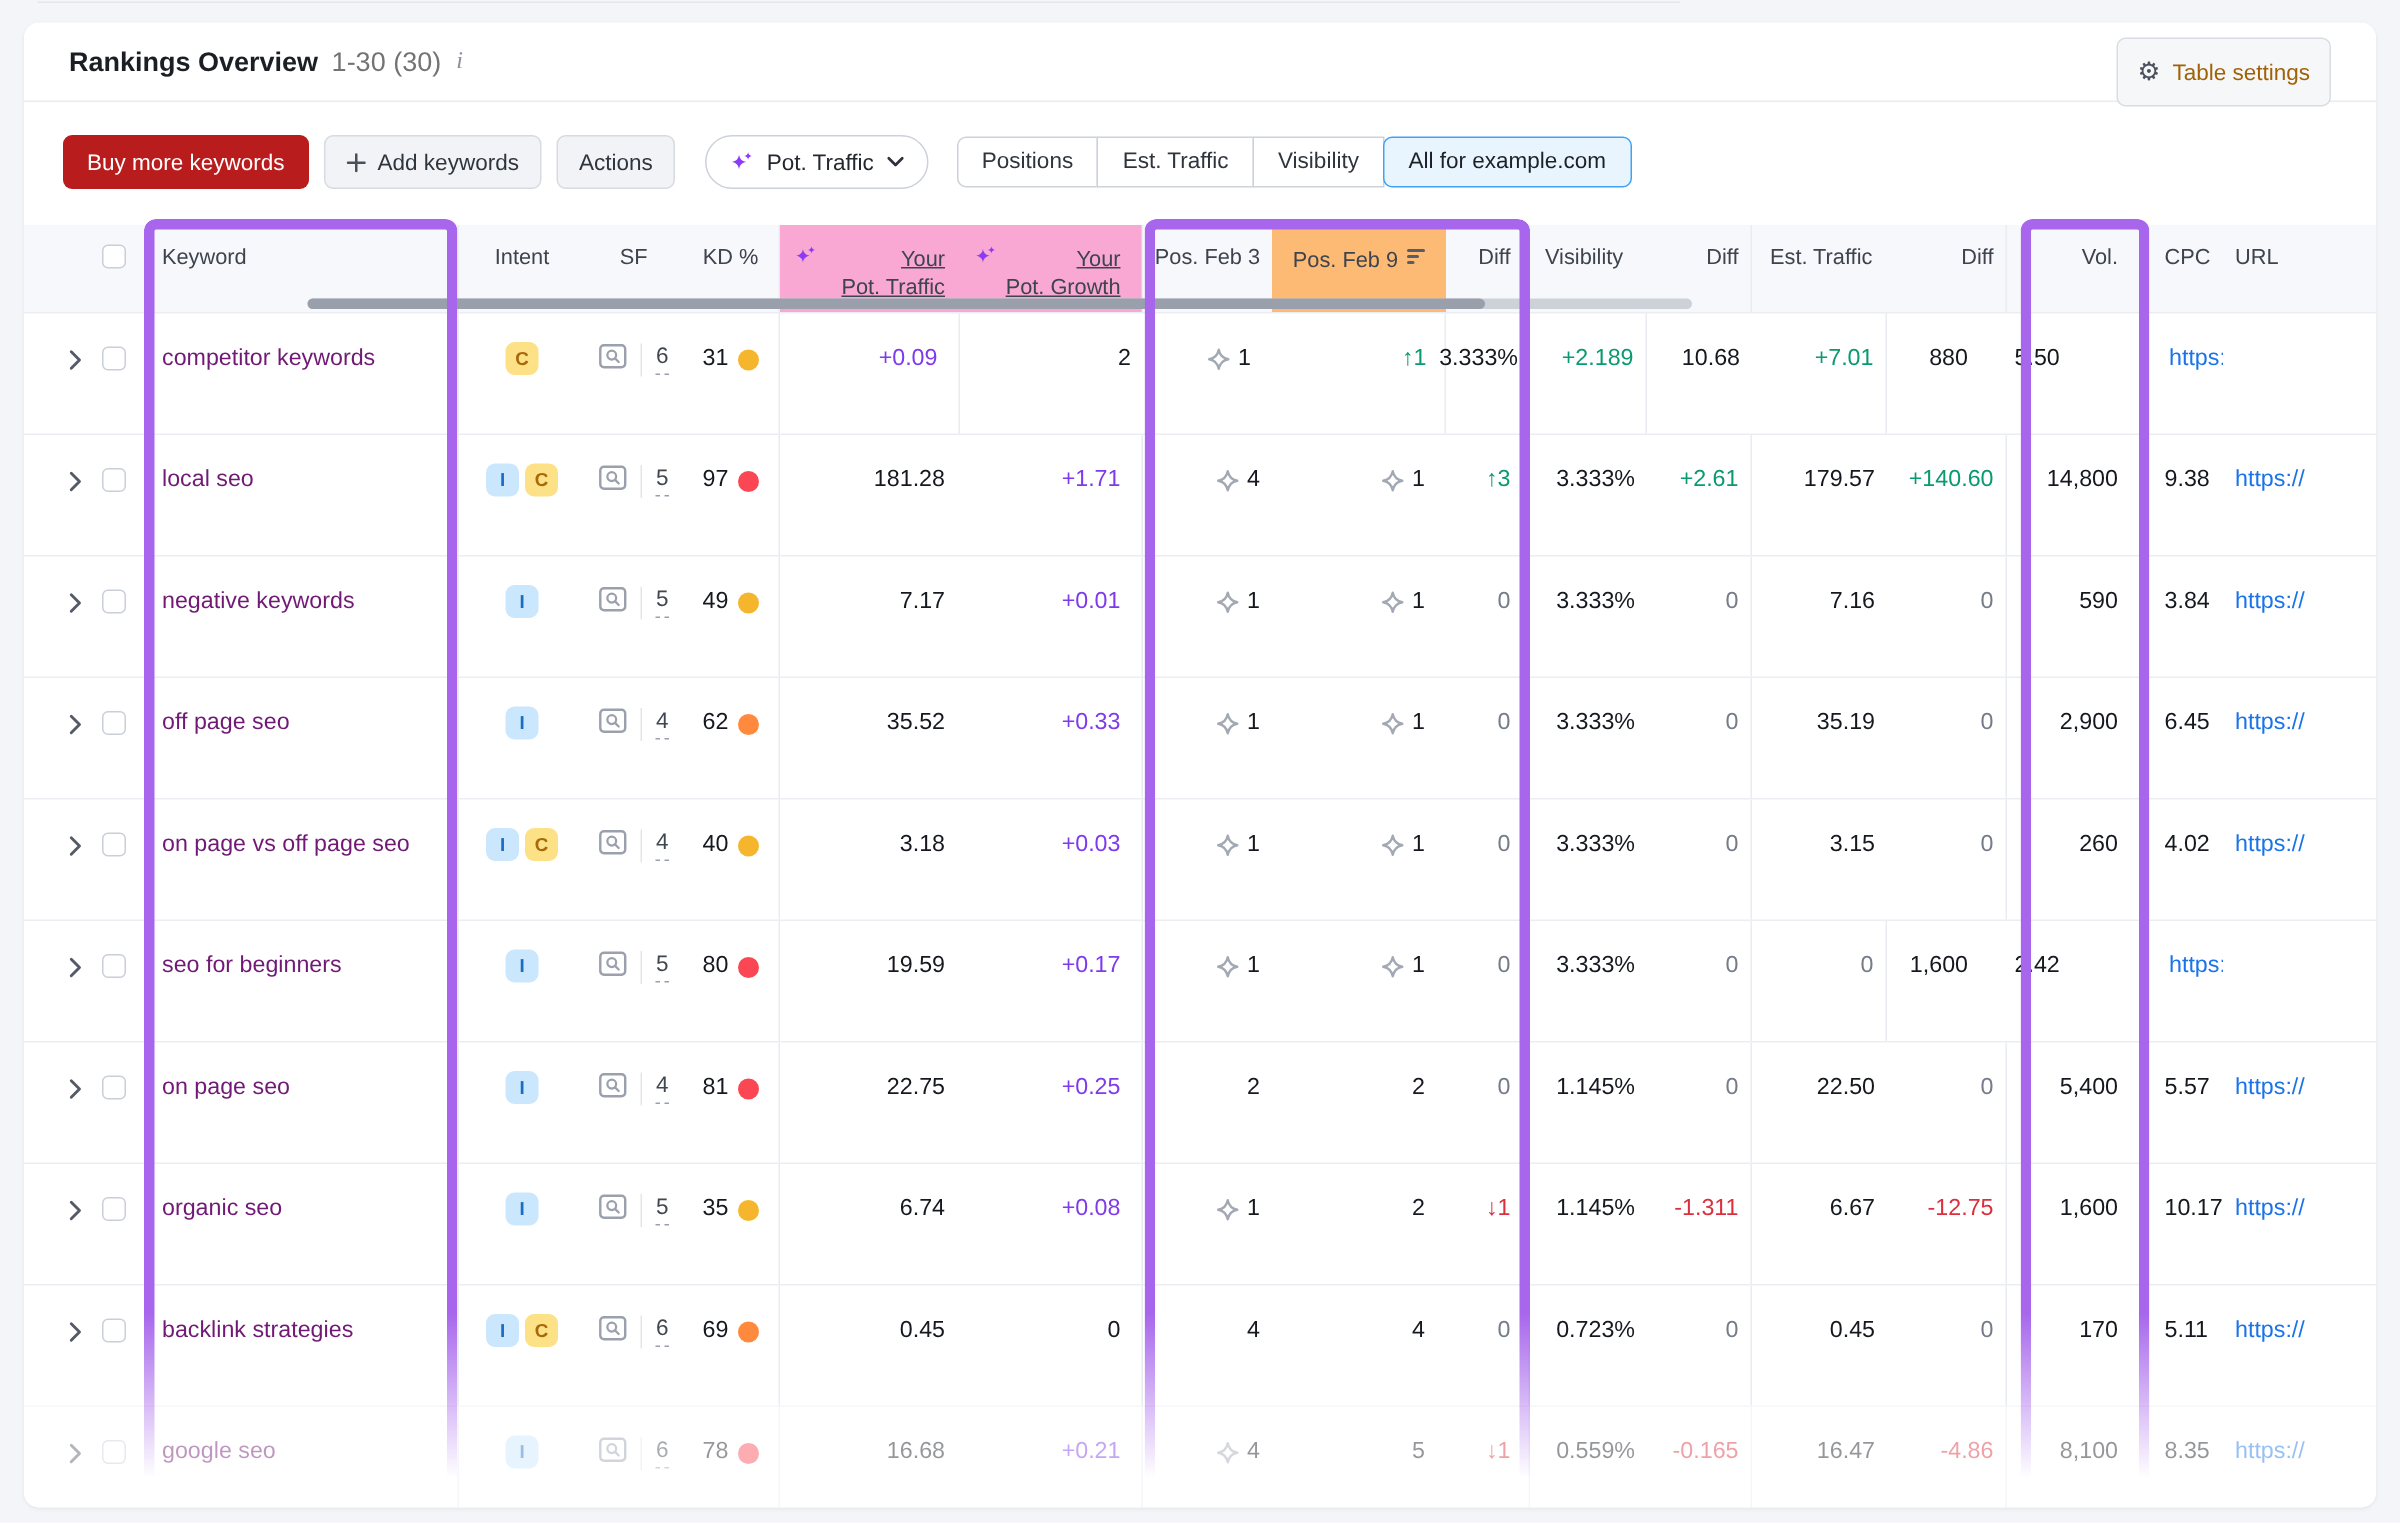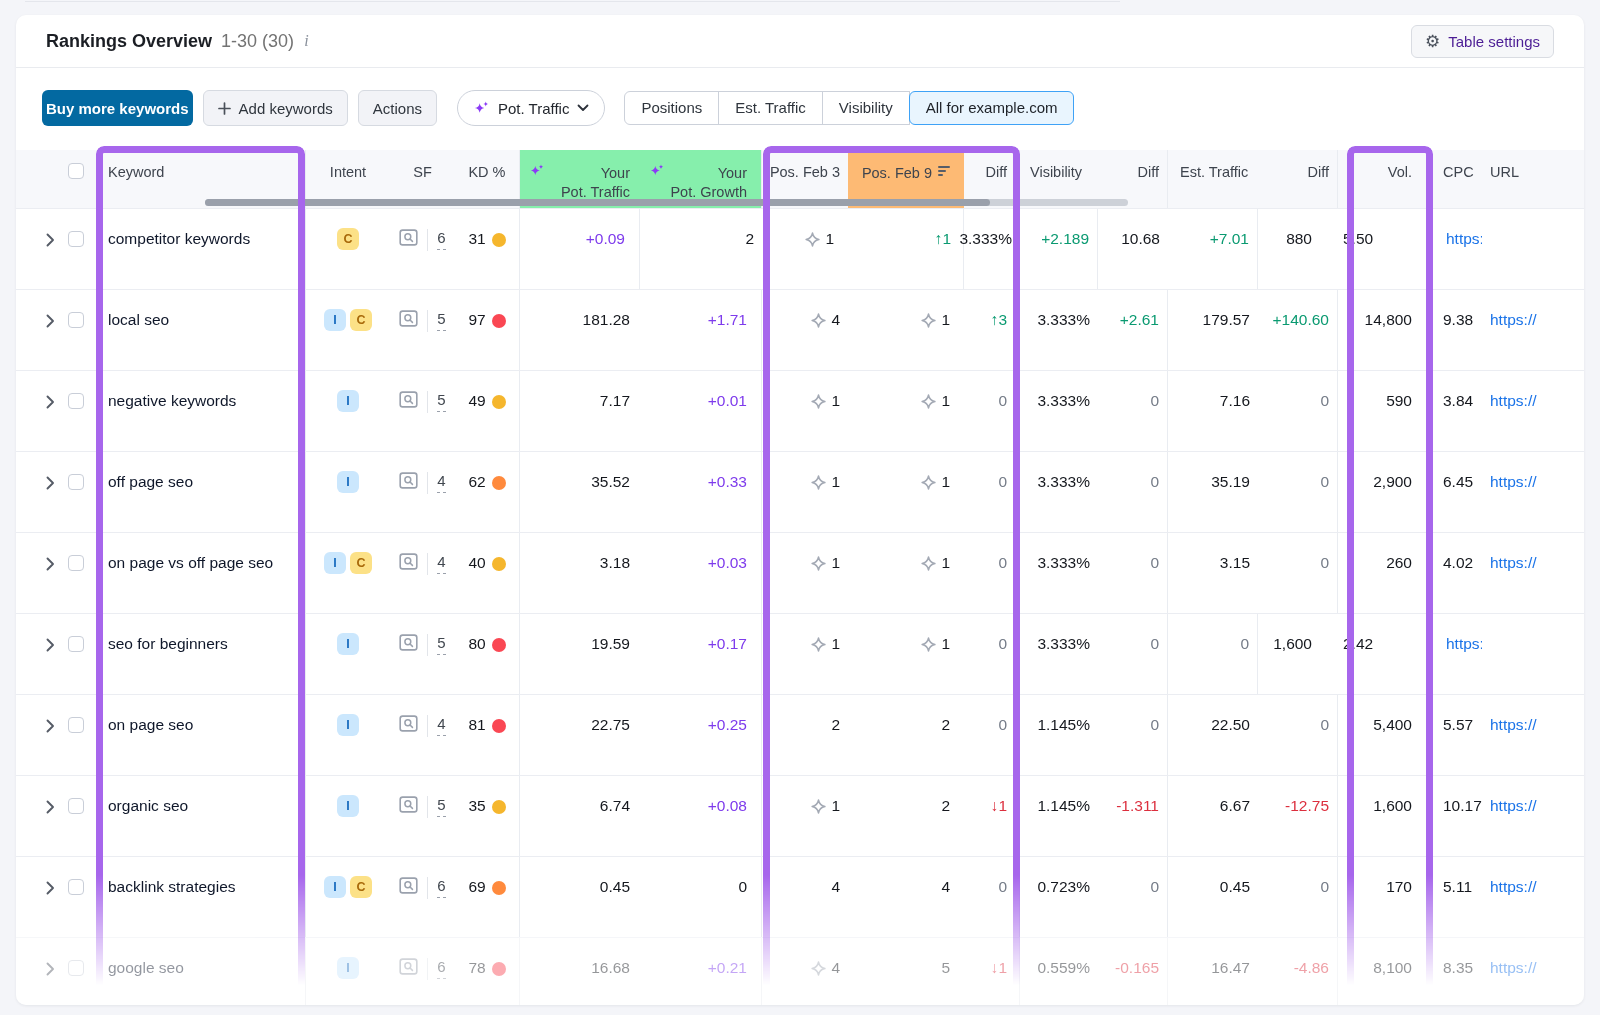--- a/index.html
+++ b/index.html
@@ -9,64 +9,64 @@
   .top-hairline { position:absolute; left:25px; top:1px; width:1095px; height:1px; background:#e4e6ec; }
 
   .card { position:absolute; left:16px; top:15px; width:1568px; height:990px; background:#fff;
           border-radius:10px; box-shadow:0 1px 3px rgba(20,24,40,.07); overflow:hidden; }
 
   
   .card-head { position:relative; height:53px; border-bottom:1px solid #e9ebef; display:flex; align-items:center; padding:0 30px; }
   .title { font-size:18px; font-weight:700; color:#1b1e24; }
   .title-range { font-size:18px; color:#737373; margin-left:9px; }
   .info-i { font-family:"Liberation Serif", serif; font-style:italic; font-size:16px; color:#8a919c; margin-left:10px; }
-  .settings-btn { position:absolute; right:30px; top:10px; height:33px; display:flex; align-items:center; gap:8px;
+  .settings-btn { position:absolute; right:30px; top:10px; height:46px; display:flex; align-items:center; gap:8px;
                   background:#f6f7f9; border:1px solid #d9dce2; border-radius:6px; padding:0 13px;
-                  font-size:15px; color:#4c1d95; cursor:pointer; }
+                  font-size:15px; color:#a16207; cursor:pointer; }
   .gear::before { content:"⚙"; font-size:17px; color:#4a515c; line-height:1; }
 
   
   .toolbar { display:flex; align-items:center; padding:22px 26px 0 26px; height:58px; }
   .btn { height:36px; display:inline-flex; align-items:center; gap:8px; border-radius:6px; font-size:15px; cursor:pointer; }
-  .btn-green { background:#0369a1; color:#fff; font-weight:700; padding:0 4px; border:none; }
+  .btn-green { background:#b91c1c; color:#fff; font-weight:400; padding:0 16px; border:none; }
   .btn-gray  { background:#f2f3f7; border:1px solid #d6dae1; color:#2f353d; padding:0 14px; margin-left:10px; }
   .btn-pill  { background:#fff; border:1px solid #ccd1da; border-radius:18px; color:#23272e; padding:0 15px; margin-left:20px; }
   .seg-group { display:flex; margin-left:19px; }
   .seg { height:34px; line-height:32px; padding:0 16px; background:#fff; border:1px solid #ccd1da; margin-left:-1px;
          font-size:15px; color:#2f353d; cursor:pointer; position:relative; }
   .seg:first-child { border-radius:6px 0 0 6px; margin-left:0; }
   .seg.selected { background:#e9f5fe; border:1.5px solid #3ea2f6; border-radius:6px; z-index:2; color:#1d2127; line-height:31px; }
 
   
   .tgrid { display:grid; grid-template-columns:40px 40px 210px 84px 65px 65px 120px 122px 86px 116px 56px 78px 70px 90px 80px 100px 44px 1fr; }
   .theader { position:relative; margin-top:24px; height:58px; background:#f7f8fb; }
   .theader .hcell { font-size:14.5px; color:#3e444e; padding-top:14px; position:relative; cursor:pointer; }
   .h-right { text-align:right; }
-  .hcell.pink { background:#86efac; }
+  .hcell.pink { background:#f9a8d4;text-decoration:underline; }
   .hcell.gray-sorted { background:#fdba74; }
   .two-line { line-height:19px; padding-top:11px; }
   .spark { position:absolute; left:9px; top:13px; }
   .sort-ic { display:inline-block; vertical-align:2px; margin-left:6px; }
   .sort-ic i { display:block; background:#565d68; height:2px; border-radius:1px; margin-top:2px; }
   .sort-ic .s1{width:12px;} .sort-ic .s2{width:8px;} .sort-ic .s3{width:5px;}
 
   .hscroll { position:absolute; left:189px; bottom:2px; width:923px; height:7px; background:#cdd1d8; border-radius:4px; }
   .hscroll .thumb { position:absolute; left:0; top:0; height:7px; width:785px; background:#9aa0ab; border-radius:4px; }
 
   .trow { height:81px; border-top:1px solid #ebedf2; background:#fff; }
   .trow.faded { opacity:.45; }
   .cell { padding-top:21px; font-size:15.5px; color:#15181e; display:flex; align-items:flex-start; }
   .b-r { border-right:1px solid #e9ecf1; }
   .num { justify-content:flex-end; }
 
   .c-expand { justify-content:flex-end; padding-right:1px; padding-top:24px; }
   .c-check  { justify-content:center; padding-top:22px; }
   .checkbox { width:16px; height:16px; border:1.5px solid #c9ced8; border-radius:4px; background:#fff; cursor:pointer; }
   .c-keyword { padding-left:12px; }
-  .kw { color:#0f172a; text-decoration:none; cursor:pointer; }
+  .kw { color:#701a75; text-decoration:none; cursor:pointer; }
   .c-intent { justify-content:center; gap:4px; padding-top:19px; }
   .intent { width:22px; height:22px; border-radius:6px; font-size:12.5px; font-weight:700; display:inline-flex;
             align-items:center; justify-content:center; cursor:pointer; }
   .intent-i { background:#cbe7fd; color:#1a6dc0; }
   .intent-c { background:#fce187; color:#a8690a; }
   .c-sf { justify-content:center; gap:9px; padding-top:20px; }
   .sf-div { width:1px; height:22px; background:#e2e5ea; margin-top:0; }
   .sf-num { font-size:15px; color:#41474f; border-bottom:1.5px dashed #9aa0ab; padding-bottom:3px; line-height:17px; cursor:pointer; }
   .c-kd { justify-content:center; gap:6px; }
   .kd-dot { width:14px; height:14px; border-radius:50%; margin-top:3px; }

